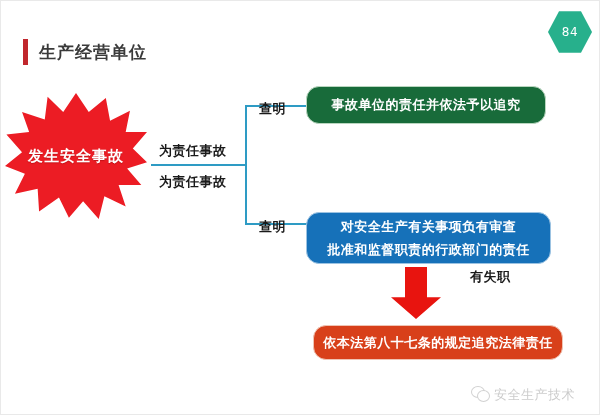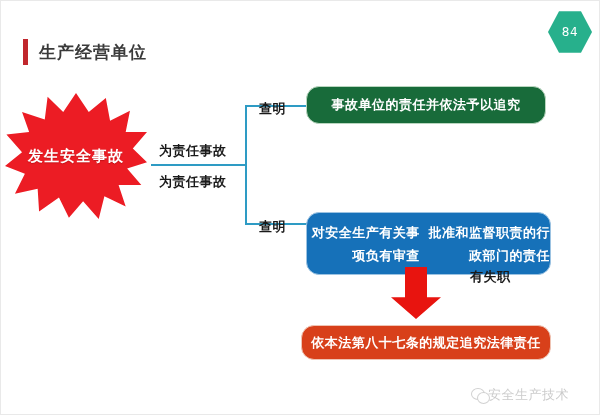--- a/index.html
+++ b/index.html
@@ -156,29 +156,29 @@
   .box-green {
     left: 305px; top: 85px;
     width: 240px; height: 38px;
     background: #186b3a;
     border: 1px solid #b9d6bf;
     font-size: 13px;
     line-height: 18px;
   }
   .box-blue {
     left: 305px; top: 211px;
-    width: 245px; height: 63px;
+    width: 245px; height: 52px;
     background: #1671b9;
     border: 1px solid #9cc3e2;
     font-size: 13px;
     line-height: 23px;
-    flex-direction: row;
+    flex-direction: column;
   }
   .box-orange {
-    left: 300px; top: 324px;
+    left: 312px; top: 324px;
     width: 250px; height: 35px;
     background: #d8401a;
     border: 1px solid #efc4b4;
     font-size: 13px;
     line-height: 18px;
   }
 
   
   .down-arrow {
     position: absolute;
@@ -202,21 +202,21 @@
   }
   .note.n1 { top: 267px; }
   .note.n2 { top: 291px; margin-top: 42px; }
 
   
   .watermark {
     position: absolute;
     left: 470px;
     top: 385px;
     display: flex;
-    align-items: center;
+    gap: 6px;
     opacity: 0.45;
   }
   .watermark .wechat {
     width: 17px;
     height: 15px;
     position: relative;
   }
   .watermark .wechat .b1 {
     position: absolute;
     left: 0; top: 0;

